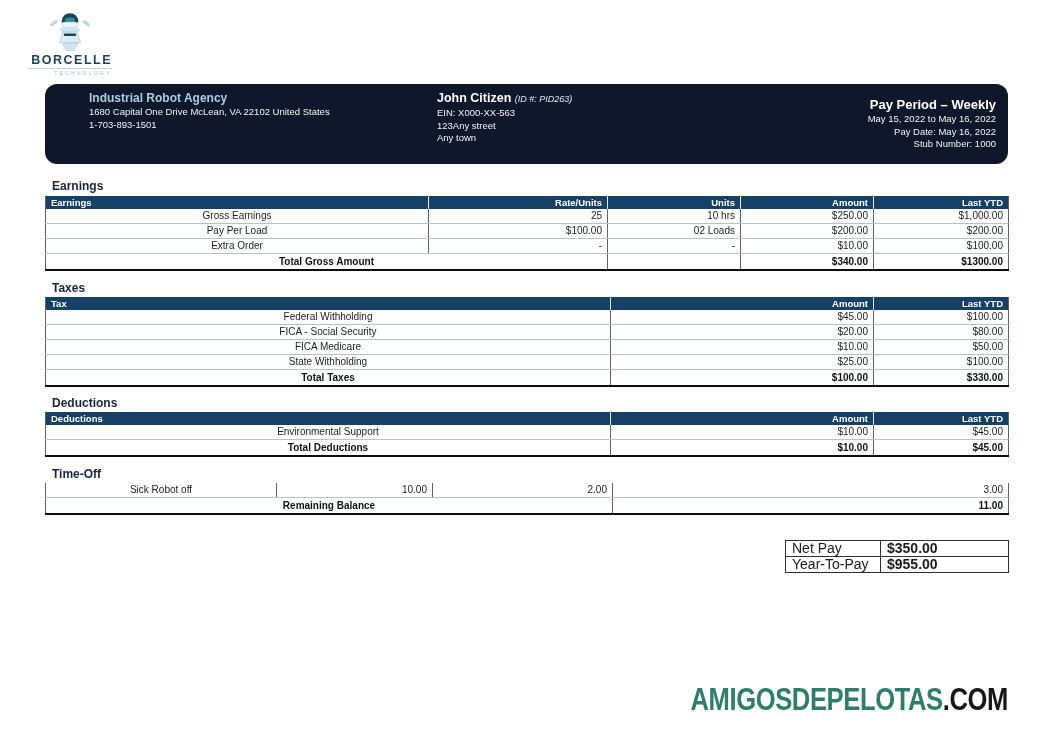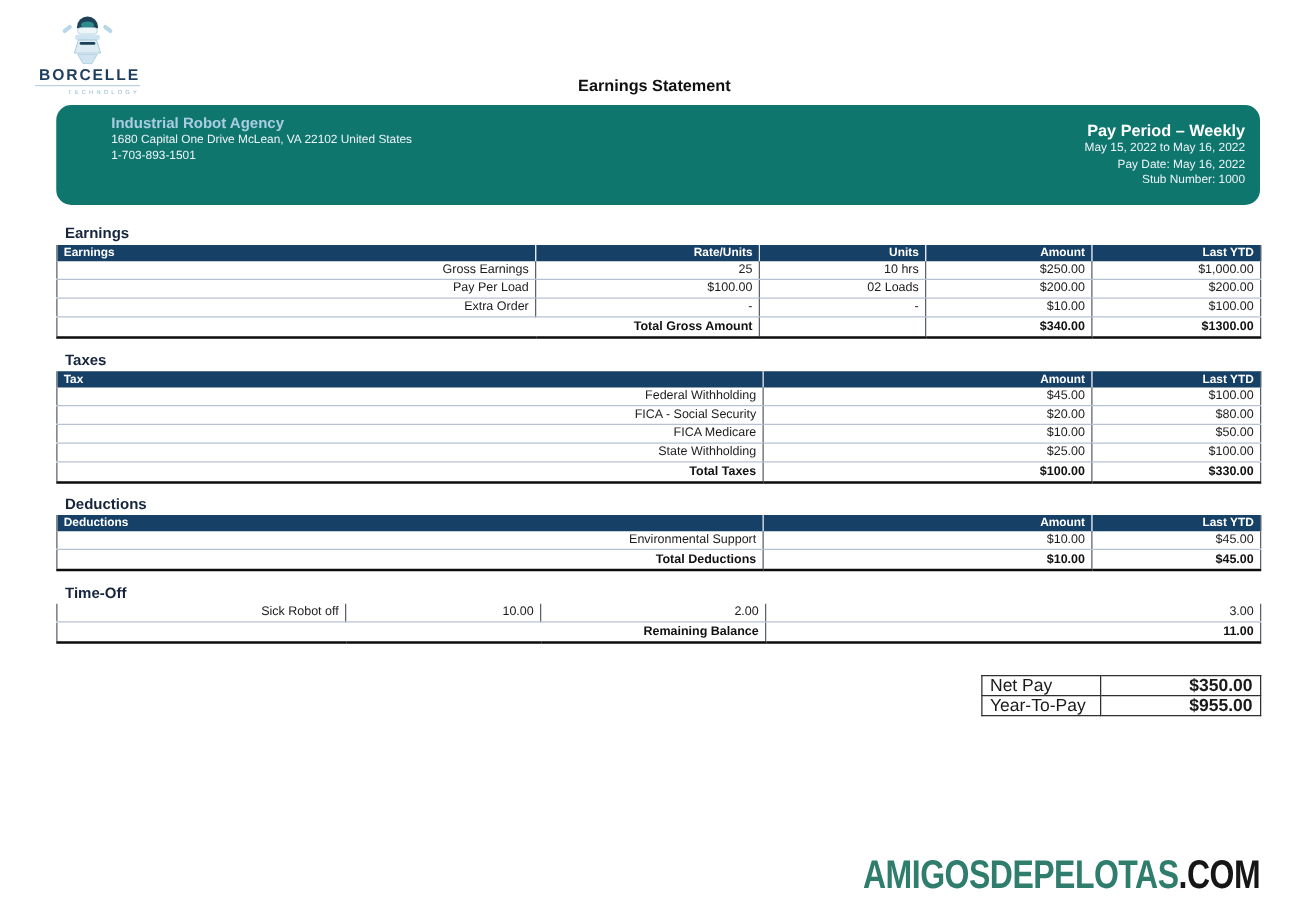--- a/index.html
+++ b/index.html
@@ -10,48 +10,48 @@
   
   .logo { position:absolute; left:28px; top:10px; width:84px; text-align:right; }
   .logo .robot { display:block; margin:0 auto; }
   .logo .brand { font-size:12.5px; font-weight:bold; color:#1d3e5e; letter-spacing:1.5px; line-height:13px; }
   .logo .tagline { font-size:4.5px; color:#8fb9d0; letter-spacing:2.6px; line-height:7px; border-top:0.5px solid #bcd4e2; margin-top:1px; padding-top:1px; }
   
   .doc-title { position:absolute; top:61px; left:0; width:100%; text-align:center;
     font-size:13px; font-weight:bold; color:#111; }
   
   .banner { position:absolute; left:45px; top:84px; width:963px; height:80px;
-    background:#0f766e; border-radius:12px; color:#eaf2f8; }
+    background:#0f172a; border-radius:12px; color:#eaf2f8; }
   .banner-company { position:absolute; left:44px; top:7px; }
   .company-name { font-size:12px; font-weight:bold; color:#a9cde2; line-height:15px; }
   .banner small-line, .bline { font-size:9.5px; line-height:12.5px; color:#eef4f9; }
   .banner-employee { position:absolute; left:392px; top:6px; }
   .employee-name { font-size:12.5px; font-weight:bold; color:#ffffff; line-height:16px; }
   .employee-id { font-size:9px; font-style:italic; font-weight:normal; color:#dce9f2; }
   .banner-pay { position:absolute; right:12px; top:13px; text-align:right; }
   .pay-title { font-size:13px; font-weight:bold; color:#ffffff; line-height:16px; }
   
   .section-title { position:absolute; left:52px; font-size:12px; font-weight:bold; color:#16243d; }
   table.tbl { position:absolute; left:45px; width:963px; border-collapse:collapse; table-layout:fixed;
     border-left:1px solid #5a626c; border-right:1px solid #5a626c; }
   .tbl th { background:#174066; color:#ffffff; font-size:9.5px; font-weight:bold;
     height:13px; padding:0 5px; text-align:right; border-right:1px solid #e4eaf0; }
   .tbl th:first-child { text-align:left; }
   .tbl th:last-child { border-right:none; }
   .tbl td { font-size:10px; height:14px; line-height:14px; padding:0 5px; text-align:right;
     border-right:1px solid #5a626c; border-bottom:1px solid #b6c2d2; color:#1c1c1c; }
-  .tbl td:first-child, .tbl td.lbl { text-align:right; }
+  .tbl td:first-child, .tbl td.lbl { text-align:center; }
   .tbl td:last-child { border-right:none; }
   .tbl tr.total td { font-weight:bold; height:15px; line-height:15px;
     border-top:1px solid #3c434b; border-bottom:2px solid #0d0d0d; color:#111; }
   
   table.summary { position:absolute; left:785px; top:540px; width:223px;
     border-collapse:collapse; table-layout:fixed; }
   .summary td { border:1px solid #2f2f2f; font-size:14px; height:15px; line-height:15px; padding:0 6px; }
-  .summary td.val { text-align:right; font-weight:bold;margin-left:19px; }
+  .summary td.val { font-weight:bold;margin-left:19px; }
   
   .watermark { position:absolute; right:39px; top:681px; font-size:32px; font-weight:bold;
     letter-spacing:-0.5px; transform:scaleX(0.80); transform-origin:right center; white-space:nowrap; }
   .wm-main { color:#2f7d6c; }
   .wm-suffix { color:#161616; }
 </style>
 </head>
 <body>
 
 <div id="page">
@@ -65,27 +65,35 @@
       <rect x="12.5" y="11.5" width="15" height="5" rx="2.5" fill="#eef6fa" stroke="#9cc2d8" stroke-width="0.5"></rect>
       <rect x="10.5" y="17" width="19" height="4" rx="2" fill="#cfe4f0"></rect>
       <path d="M13 21 L27 21 L30 31 L10 31 Z" fill="#dcebf4" stroke="#9cc2d8" stroke-width="0.6"></path>
       <rect x="14" y="22.5" width="12" height="2.2" rx="1.1" fill="#1d4257"></rect>
       <path d="M12.5 32 L27.5 32 L23.5 39 L16.5 39 Z" fill="#cfe4f0" stroke="#9cc2d8" stroke-width="0.5"></path>
     </svg>
     <div class="brand">BORCELLE</div>
     <div class="tagline">TECHNOLOGY</div>
   </div>
 
-  <div class="doc-title">Earnings Statement</div>
 
   <div class="banner">
     <div class="banner-company">
       <div class="company-name">Industrial Robot Agency</div>
       <div class="bline">1680 Capital One Drive McLean, VA 22102 United States</div>
       <div class="bline">1-703-893-1501</div>
+    </div>
+    <div class="banner-employee">
+      <div class="employee-name">
+        <span>John Citizen</span>
+        <span class="employee-id">(ID #: PID263)</span>
+      </div>
+      <div class="bline">EIN: X000-XX-563</div>
+      <div class="bline">123Any street</div>
+      <div class="bline">Any town</div>
     </div>
     <div class="banner-pay">
       <div class="pay-title">Pay Period – Weekly</div>
       <div class="bline">May 15, 2022 to May 16, 2022</div>
       <div class="bline">Pay Date: May 16, 2022</div>
       <div class="bline">Stub Number: 1000</div>
     </div>
   </div>
 
   <div class="section-title" style="top:179px">Earnings</div>

